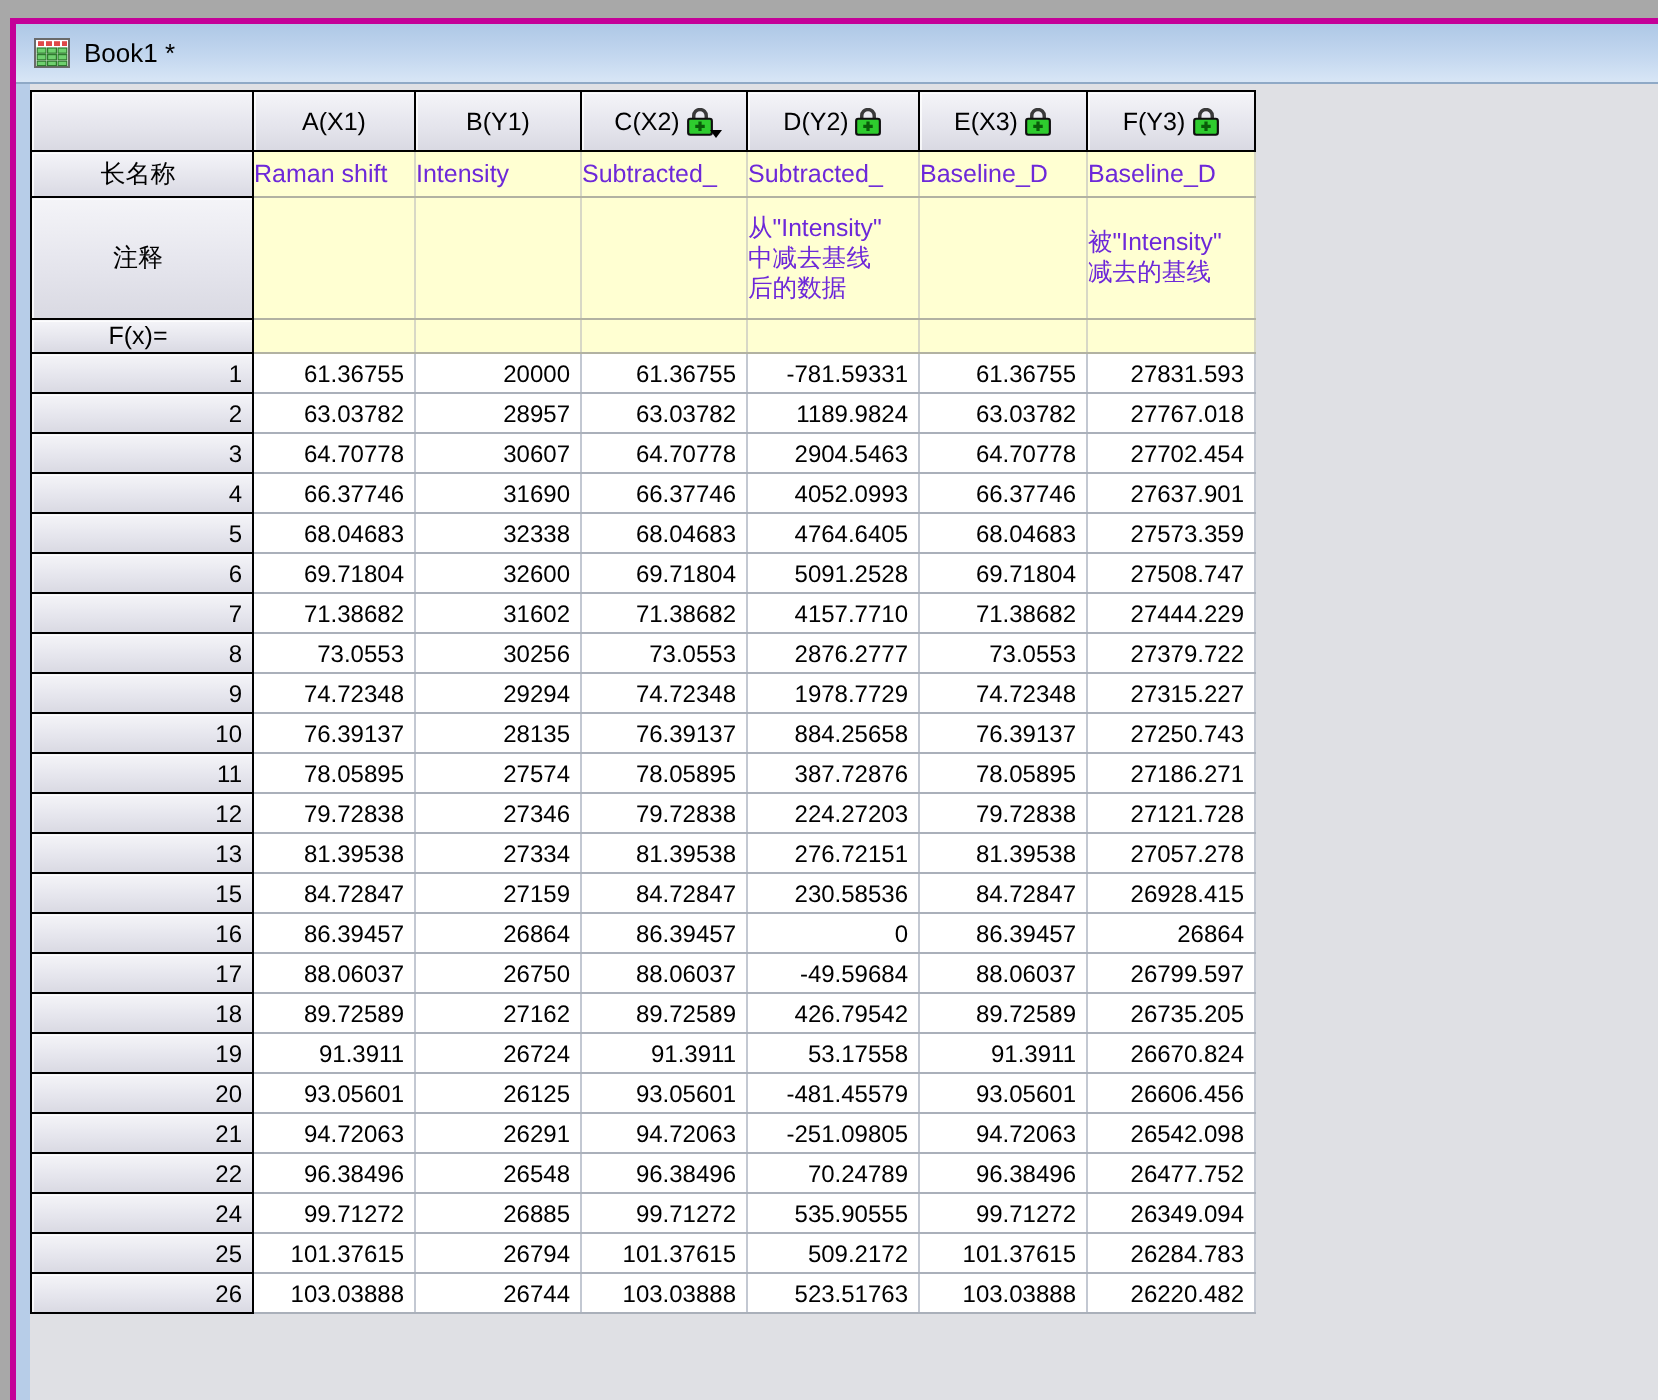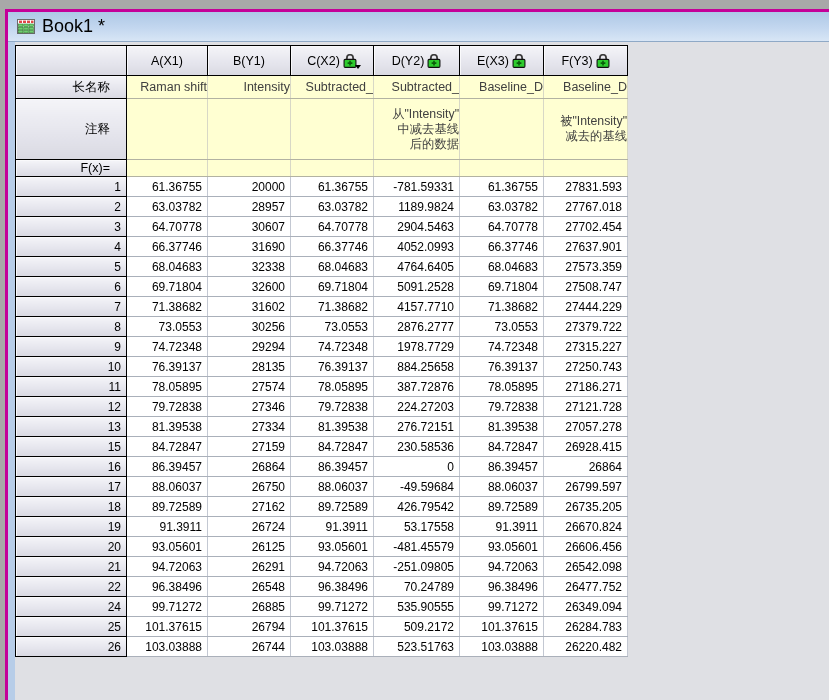--- a/index.html
+++ b/index.html
@@ -15,21 +15,21 @@
     border-left:3px solid #c40098; border-top:3px solid #c40098;
     background:#b7cde8;
   }
 
   .titlebar{
     position:absolute; left:0; top:0; right:0; height:30px;
     background:linear-gradient(180deg,#aec8e6 0%,#c3d7ef 55%,#d8e6f6 100%);
     border-bottom:1px solid #8fa9c6;
     display:flex; align-items:center; gap:7px; padding-left:9px;
   }
-  .title-text{ font-size:18px; color:#000; }
+  .title-text{ font-size:13px; color:#000; }
 
   .client{
     position:absolute; left:7px; top:30px; right:0; bottom:0;
     background:#dfe0e4; overflow:hidden;
   }
 
   table.sheet{
     border-collapse:collapse; table-layout:fixed;
     margin:3px 0 0 0;
     background:#fff;
@@ -46,29 +46,29 @@
   }
   tr.colhead{ height:30px; }
   .hwrap{ display:flex; align-items:center; justify-content:center; gap:3px; }
   .lockbox{ position:relative; width:14px; height:14px; flex:0 0 auto; }
   .caret{
     position:absolute; right:-4px; bottom:-1px; width:0; height:0;
     border-left:3px solid transparent; border-right:3px solid transparent;
     border-top:4px solid #000;
   }
 
-  th.rowlabel{ text-align:right; padding-right:16px; }
+  th.rowlabel{ padding-right:4px; }
   th.rownum{ text-align:right; padding-right:5px; font-size:12px; }
 
   
   td.ycell{
     background:#ffffd2;
     border-left:1px solid #d8d8c6; border-right:1px solid #d8d8c6;
     border-top:1px solid #b2b2a2; border-bottom:1px solid #b2b2a2;
-    font-size:12.5px; color:#404040; text-align:right;
+    font-size:12.5px; color:#6d28d9; text-align:left;
     overflow:hidden; white-space:nowrap; vertical-align:middle;
   }
   tr.r-longname{ height:23px; }
   tr.r-units{ height:22px; }
   tr.r-comments{ height:61px; }
   tr.r-fx{ height:17px; }
   .cmt-line{ line-height:15px; font-size:12.3px; }
   sup.u{ font-size:9px; }
 
   

